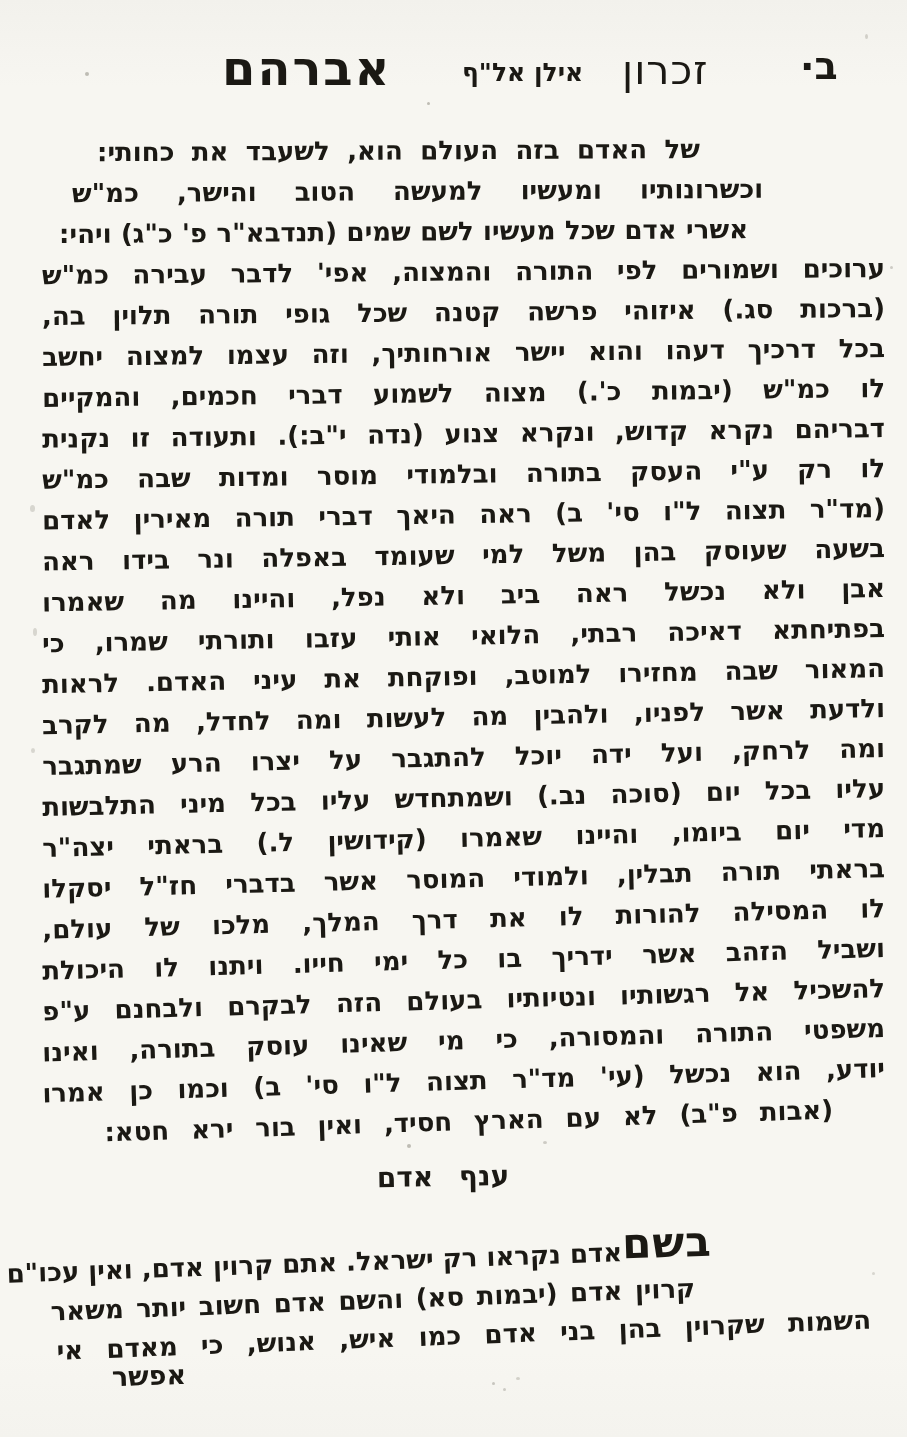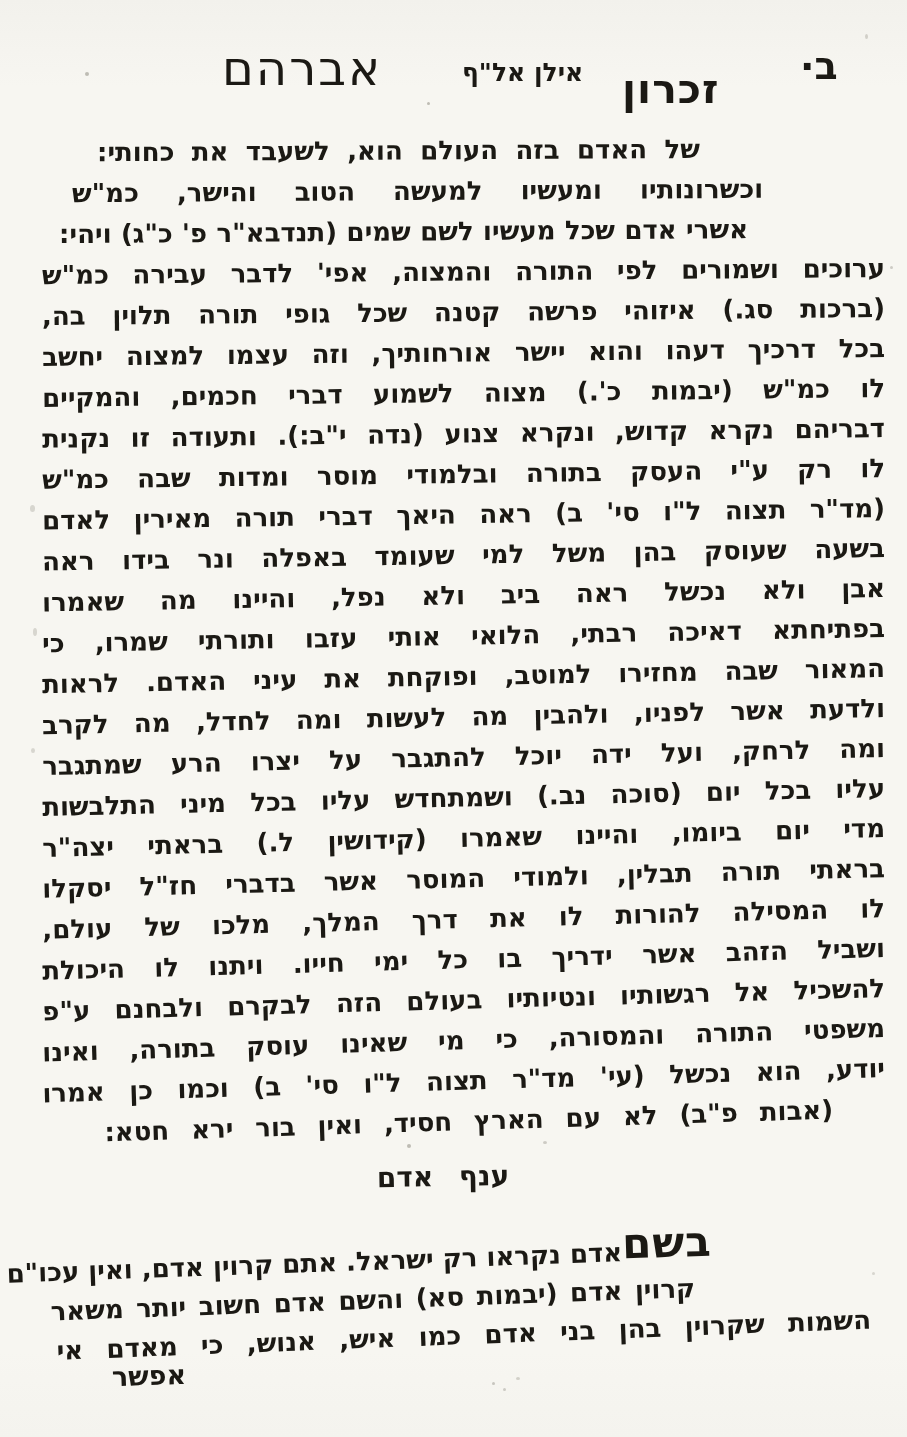--- a/index.html
+++ b/index.html
@@ -11,23 +11,23 @@
     color:#1b1914;
     overflow:hidden;position:relative;
     -webkit-font-smoothing:antialiased;
   }
   #page{position:absolute;inset:0;direction:rtl;}
 
   
   #header{position:absolute;top:0;left:0;width:907px;height:125px;direction:rtl;}
   #header span{position:absolute;white-space:nowrap;}
   .pgmark{left:800px;top:44px;font-size:38px;font-weight:700;}
-  .title-zikaron{left:622px;top:46px;font-size:41px;font-weight:700;letter-spacing:1px;margin-top:19px;}
+  .title-zikaron{left:622px;top:46px;font-size:41px;font-weight:400;letter-spacing:1px;}
   .subtitle{left:462px;top:58px;font-size:25px;font-weight:700;}
-  .title-avraham{left:222px;top:40px;font-size:48px;font-weight:400;letter-spacing:2px;}
+  .title-avraham{left:222px;top:40px;font-size:48px;font-weight:700;letter-spacing:2px;}
 
   
   .para{position:absolute;left:42px;width:843px;direction:rtl;}
   #p1{top:128px;}
   #p2{top:1224px;}
   .text-line{
     height:40px;line-height:40px;
     font-size:26px;font-weight:700;
     text-align:justify;text-align-last:justify;
     direction:rtl;white-space:nowrap;

